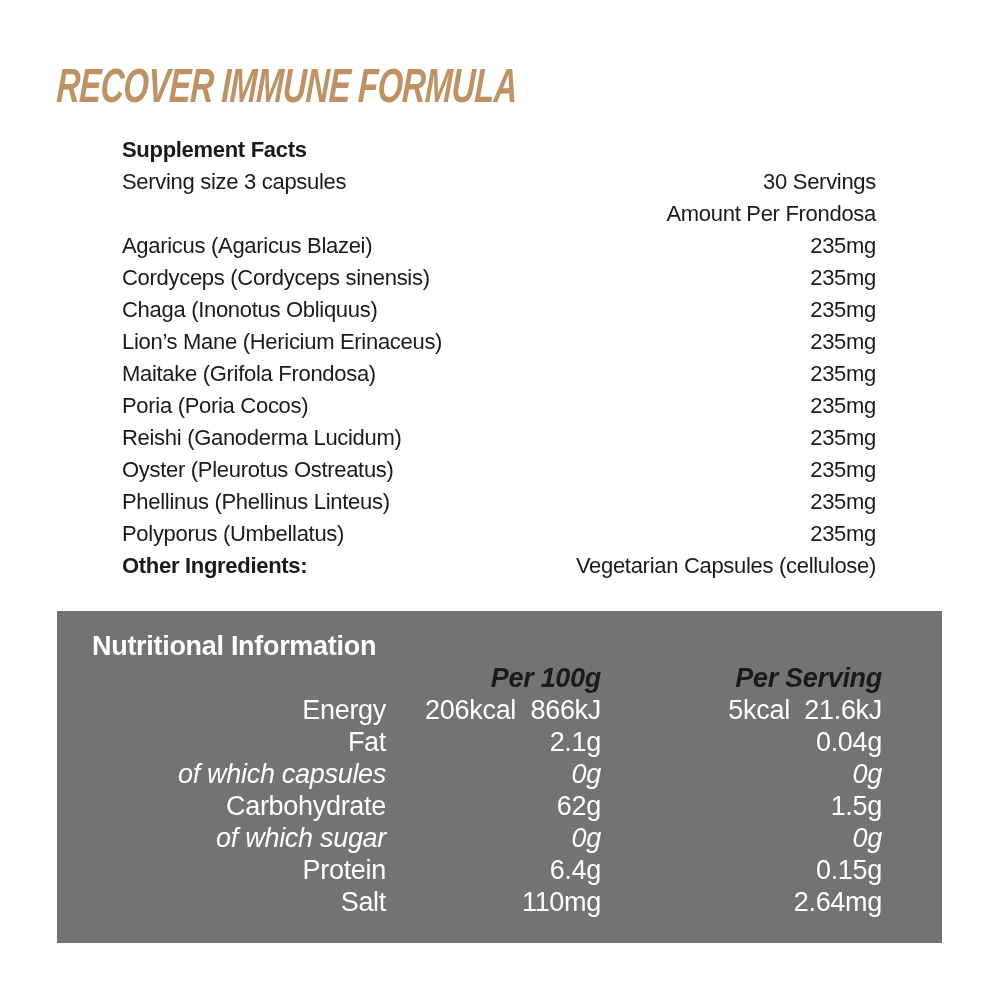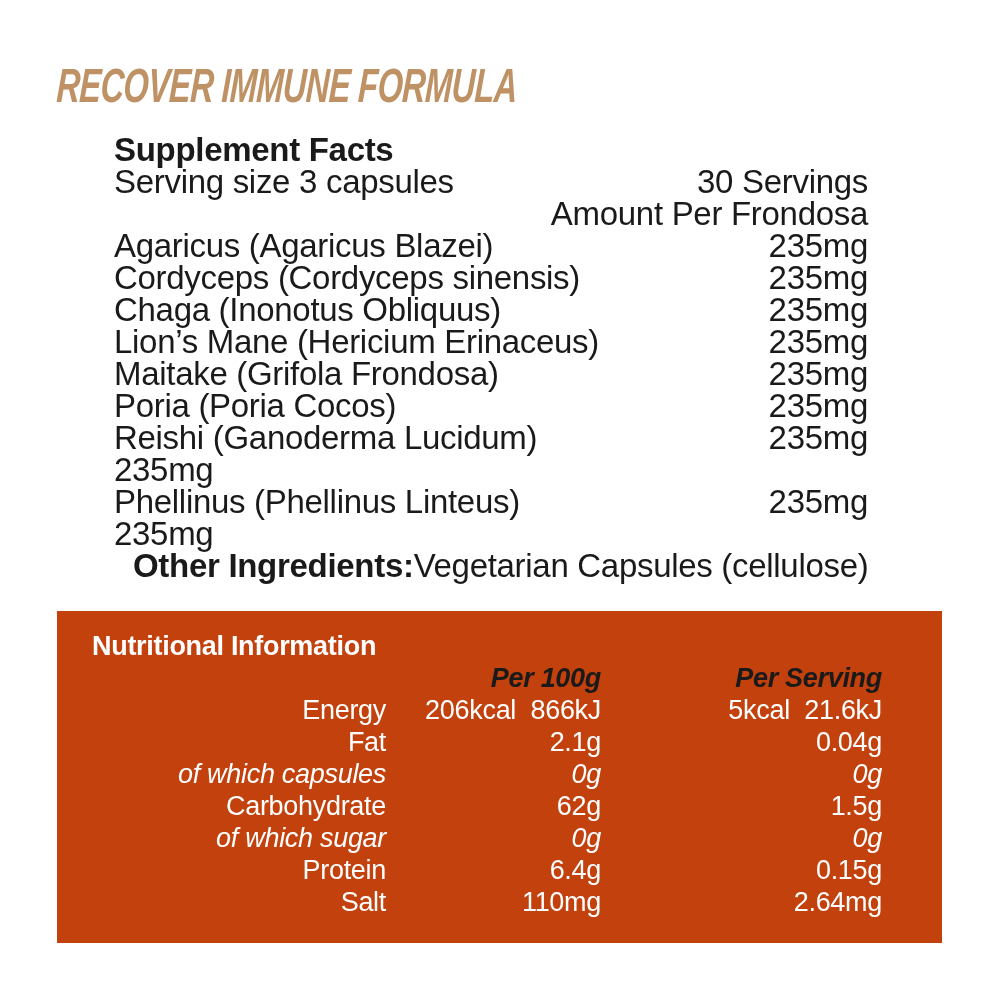--- a/index.html
+++ b/index.html
@@ -23,38 +23,38 @@
     color: #be9265;
     letter-spacing: -1px;
     white-space: nowrap;
     transform: scaleX(0.68) skewX(-4deg);
     transform-origin: left top;
   }
 
   
   .facts {
     position: absolute;
-    left: 114px; top: 134px;
+    left: 122px; top: 134px;
     width: 754px;
-    font-size: 33px;
+    font-size: 22px;
     line-height: 32px;
     letter-spacing: -0.3px;
   }
   .facts .heading { font-weight: 700; }
   .frow { display: flex; justify-content: space-between; height: 32px; }
   .frow .left { text-align: left; white-space: nowrap; }
   .frow .right { text-align: left; white-space: nowrap; }
-  .bold { font-weight: 700; margin-left: 19px; }
+  .bold { font-weight: 700; }
 
   
   .nutrition-panel {
     position: absolute;
     left: 57px; top: 611px;
     width: 885px; height: 332px;
-    background: #c2410c;
+    background: #737373;
     color: #ffffff;
     padding: 19px 74px 24px 35px;
     font-size: 27px;
     line-height: 32px;
     letter-spacing: -0.3px;
   }
   .nutrition-panel .panel-heading {
     font-weight: 700;
     height: 32px;
     color: #ffffff;
@@ -116,27 +116,29 @@
     </div>
     <div class="frow">
       <span class="left">Poria (Poria Cocos)</span>
       <span class="right">235mg</span>
     </div>
     <div class="frow">
       <span class="left">Reishi (Ganoderma Lucidum)</span>
       <span class="right">235mg</span>
     </div>
     <div class="frow">
+      <span class="left">Oyster (Pleurotus Ostreatus)</span>
       <span class="right">235mg</span>
     </div>
     <div class="frow">
       <span class="left">Phellinus (Phellinus Linteus)</span>
       <span class="right">235mg</span>
     </div>
     <div class="frow">
+      <span class="left">Polyporus (Umbellatus)</span>
       <span class="right">235mg</span>
     </div>
 
     <div class="frow">
       <span class="left bold">Other Ingredients:</span>
       <span class="right">Vegetarian Capsules (cellulose)</span>
     </div>
   </div>
 
   <div class="nutrition-panel">

